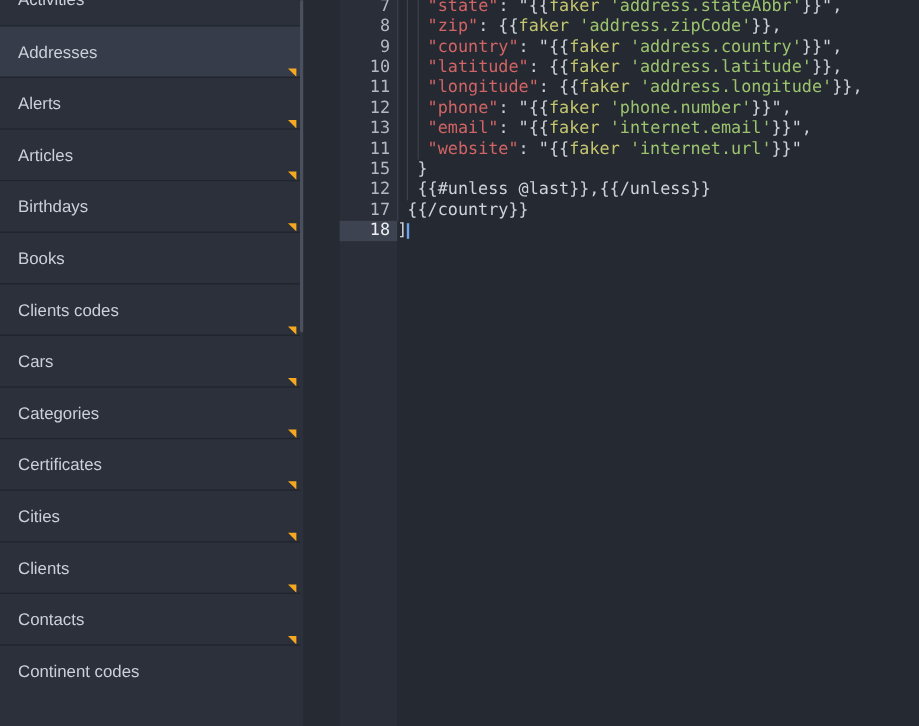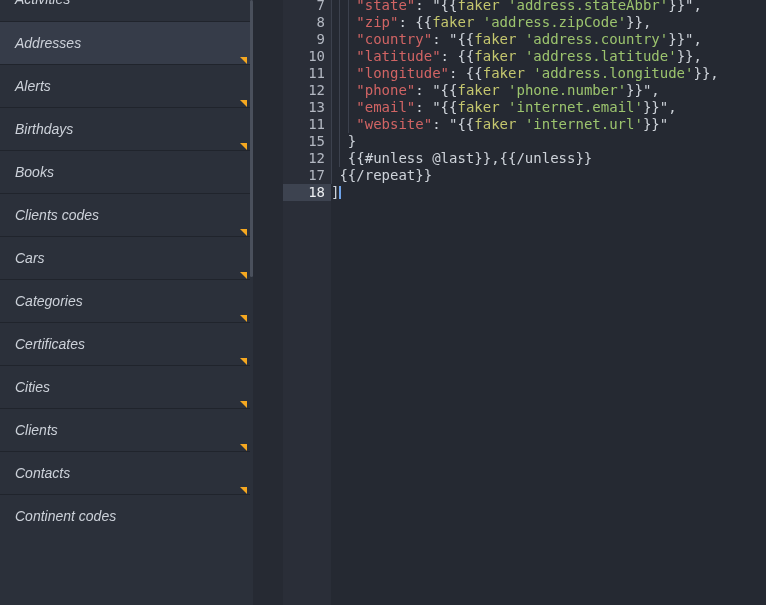--- a/index.html
+++ b/index.html
@@ -2,21 +2,21 @@
 <html style="--sidebar-bg: #2b303a; --sidebar-selected-bg: #363c49; --sidebar-divider: #20242c; --sidebar-text: #ccd1d9; --modified-corner: #f6a820; --scrollbar-thumb: #4a505c; --panel-gap-bg: #262a33; --gutter-bg: #2a2e38; --gutter-text: #b3b8c2; --gutter-active-bg: #3d4350; --gutter-active-text: #eceef1; --code-bg: #252932; --indent-guide: #3c414d; --token-punctuation: #ced3da; --token-key: #d16464; --token-keyword: #c4c66e; --token-string: #9cc46e; --cursor: #6fa3ea;"><head>
 <meta charset="utf-8">
 <style>
   html,body{margin:0;padding:0;width:766px;height:605px;overflow:hidden;background:var(--code-bg,#252932);}
   *{box-sizing:border-box;}
   .app{position:relative;width:766px;height:605px;font-family:"Liberation Sans",sans-serif;}
 
   
   .sidebar{position:absolute;left:0;top:0;width:253px;height:605px;background:var(--sidebar-bg);overflow:hidden;}
   .sb-items{position:absolute;left:0;top:-22px;width:250px;}
-  .sb-item{position:relative;height:43px;border-top:1px solid var(--sidebar-divider);background:var(--sidebar-bg);cursor:pointer;font-style:italic;}
+  .sb-item{position:relative;height:43px;border-top:1px solid var(--sidebar-divider);background:var(--sidebar-bg);cursor:pointer;}
   .sb-item:first-child{border-top:none;}
   .sb-item.selected{background:var(--sidebar-selected-bg);}
   .sb-label{display:block;line-height:42px;padding-left:15px;font-size:14px;color:var(--sidebar-text);}
   .sb-corner{position:absolute;right:3px;bottom:0;width:0;height:0;
              border-top:7px solid var(--modified-corner);border-left:7px solid transparent;}
   .sb-scroll{position:absolute;left:250px;top:0;width:3px;height:277px;background:var(--scrollbar-thumb);border-radius:2px;}
 
   
   .panel-gap{position:absolute;left:253px;top:0;width:30px;height:605px;background:var(--panel-gap-bg);}
 
@@ -46,20 +46,24 @@
     <div class="sb-items">
         <div class="sb-item">
           <span class="sb-label">Activities</span>
         </div>
         <div class="sb-item selected">
           <span class="sb-label">Addresses</span>
           <span class="sb-corner"></span>
         </div>
         <div class="sb-item">
           <span class="sb-label">Alerts</span>
+          <span class="sb-corner"></span>
+        </div>
+        <div class="sb-item">
+          <span class="sb-label">Articles</span>
           <span class="sb-corner"></span>
         </div>
         <div class="sb-item">
           <span class="sb-label">Birthdays</span>
           <span class="sb-corner"></span>
         </div>
         <div class="sb-item">
           <span class="sb-label">Books</span>
         </div>
         <div class="sb-item">
@@ -124,20 +128,20 @@
           <div class="code-row"><span class="tk-pun">   </span><span class="tk-key">"state"</span><span class="tk-pun">: "{{</span><span class="tk-kw">faker</span><span class="tk-pun"> </span><span class="tk-str">'address.stateAbbr'</span><span class="tk-pun">}}",</span></div>
           <div class="code-row"><span class="tk-pun">   </span><span class="tk-key">"zip"</span><span class="tk-pun">: {{</span><span class="tk-kw">faker</span><span class="tk-pun"> </span><span class="tk-str">'address.zipCode'</span><span class="tk-pun">}},</span></div>
           <div class="code-row"><span class="tk-pun">   </span><span class="tk-key">"country"</span><span class="tk-pun">: "{{</span><span class="tk-kw">faker</span><span class="tk-pun"> </span><span class="tk-str">'address.country'</span><span class="tk-pun">}}",</span></div>
           <div class="code-row"><span class="tk-pun">   </span><span class="tk-key">"latitude"</span><span class="tk-pun">: {{</span><span class="tk-kw">faker</span><span class="tk-pun"> </span><span class="tk-str">'address.latitude'</span><span class="tk-pun">}},</span></div>
           <div class="code-row"><span class="tk-pun">   </span><span class="tk-key">"longitude"</span><span class="tk-pun">: {{</span><span class="tk-kw">faker</span><span class="tk-pun"> </span><span class="tk-str">'address.longitude'</span><span class="tk-pun">}},</span></div>
           <div class="code-row"><span class="tk-pun">   </span><span class="tk-key">"phone"</span><span class="tk-pun">: "{{</span><span class="tk-kw">faker</span><span class="tk-pun"> </span><span class="tk-str">'phone.number'</span><span class="tk-pun">}}",</span></div>
           <div class="code-row"><span class="tk-pun">   </span><span class="tk-key">"email"</span><span class="tk-pun">: "{{</span><span class="tk-kw">faker</span><span class="tk-pun"> </span><span class="tk-str">'internet.email'</span><span class="tk-pun">}}",</span></div>
           <div class="code-row"><span class="tk-pun">   </span><span class="tk-key">"website"</span><span class="tk-pun">: "{{</span><span class="tk-kw">faker</span><span class="tk-pun"> </span><span class="tk-str">'internet.url'</span><span class="tk-pun">}}"</span></div>
           <div class="code-row"><span class="tk-pun">  }</span></div>
           <div class="code-row"><span class="tk-pun">  {{#unless @last}},{{/unless}}</span></div>
-          <div class="code-row"><span class="tk-pun"> {{/repeat}}</span></div>
+          <div class="code-row"><span class="tk-pun"> {{/country}}</span></div>
           <div class="code-row"><span class="tk-pun">]</span></div>
           <div class="cursor" style="left: 8px; top: 189px;"></div>
         </div>
     </div>
   </div>
 
 </div>
 
 </body></html>

